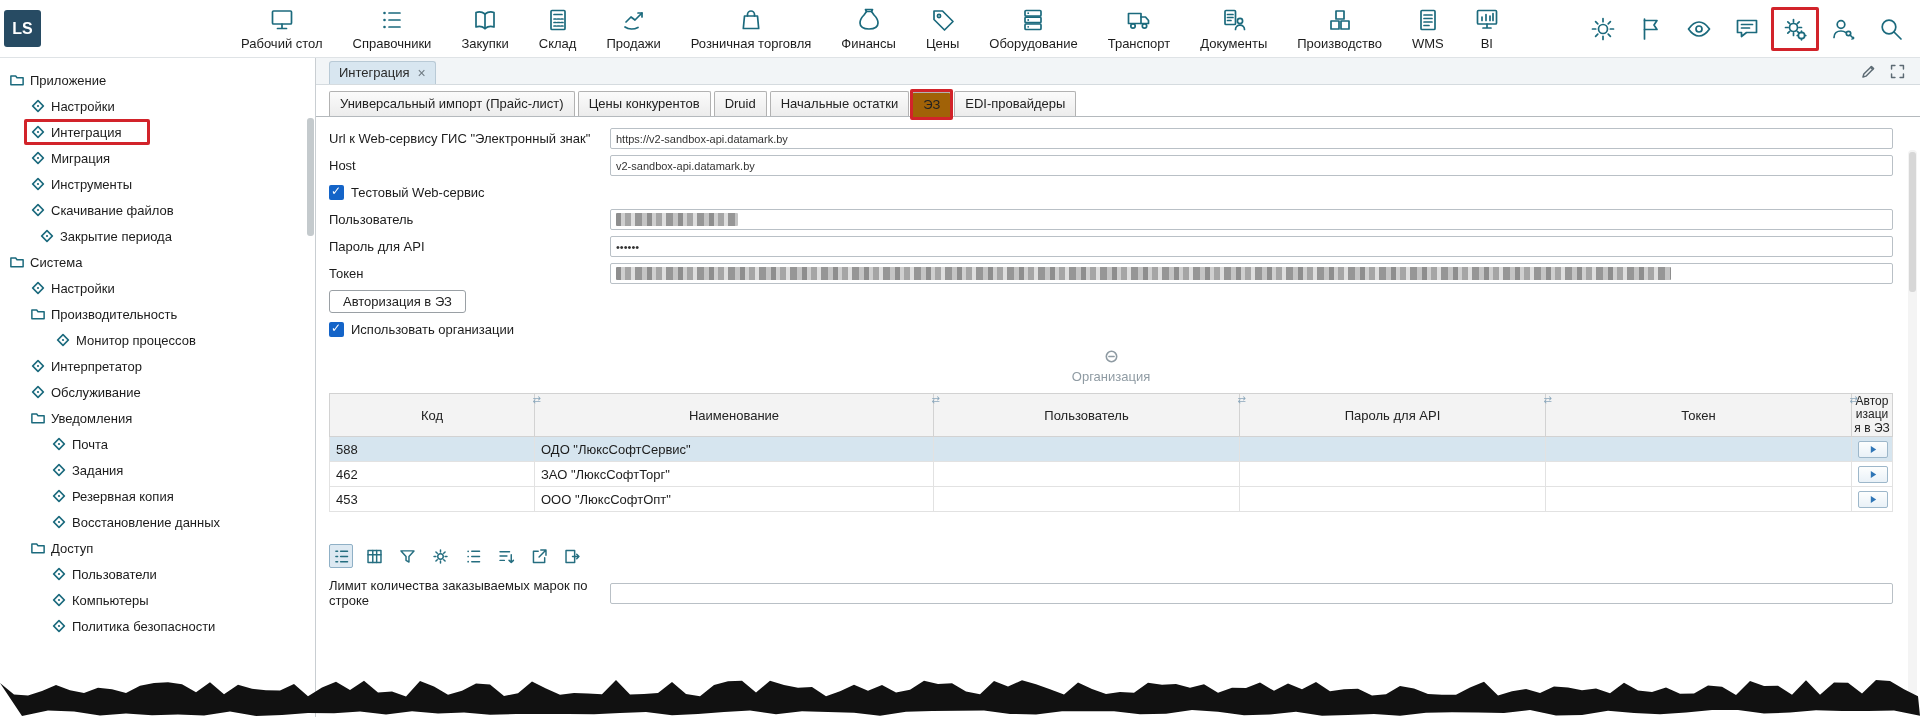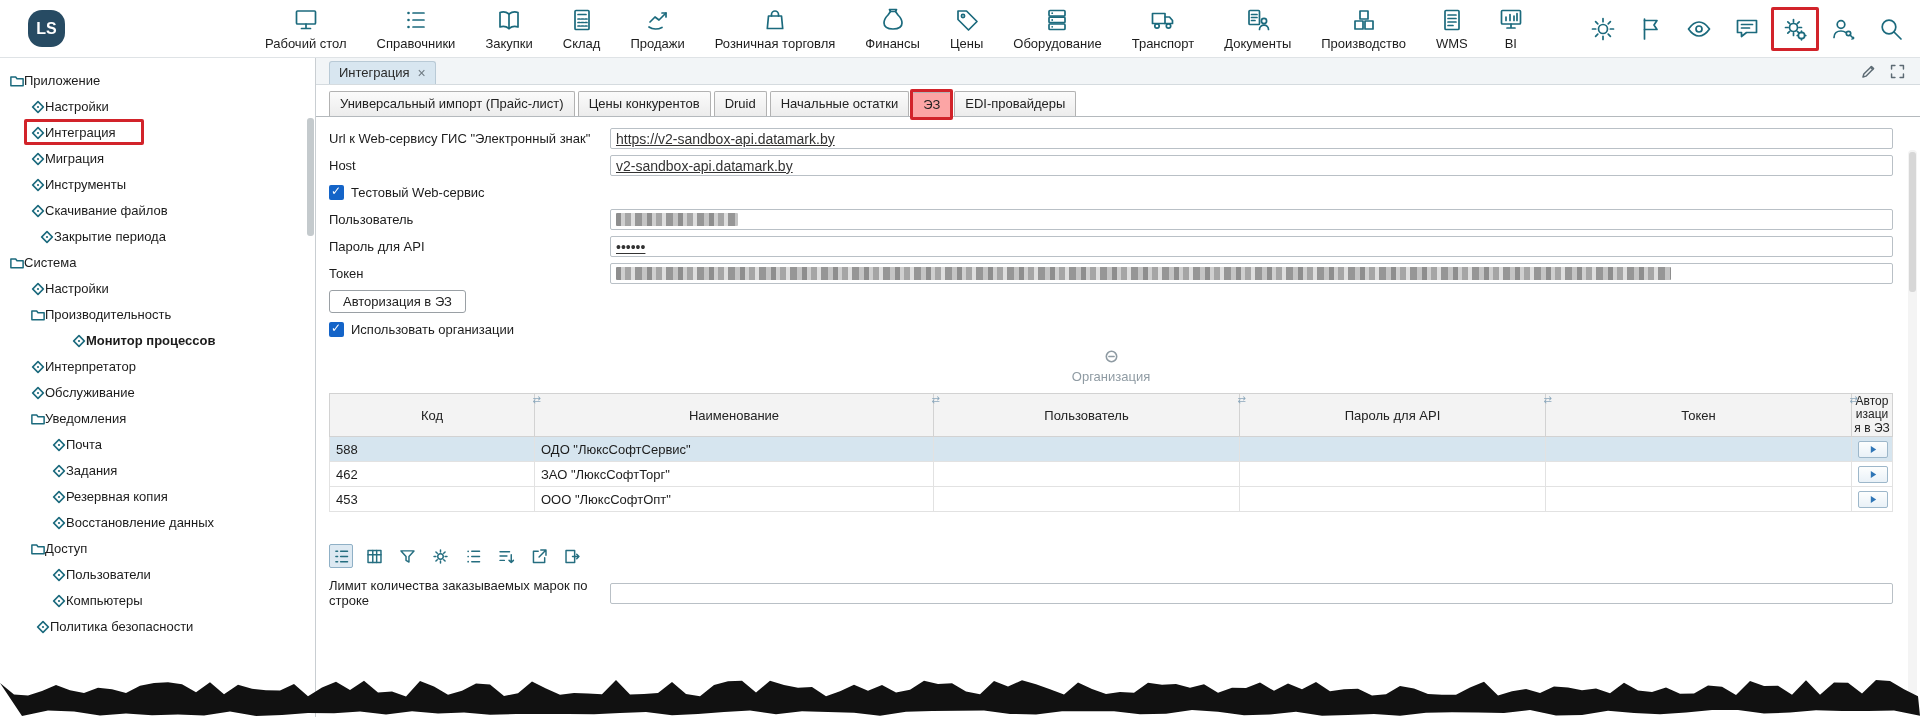--- a/index.html
+++ b/index.html
@@ -7,21 +7,21 @@
     --annot:#d2232a;
     --border:#b9c0c6;
   }
   *{box-sizing:border-box;margin:0;padding:0;}
   html,body{margin:0;padding:0;background:#fff;}
   .app{width:1920px;height:717px;position:relative;overflow:hidden;background:#fff;
        font-family:"Liberation Sans","DejaVu Sans",sans-serif;font-size:13px;color:#1c1c1c;}
 
   
   .topbar{height:58px;display:flex;align-items:center;border-bottom:1px solid #dfe3e6;background:#fff;}
-  .logo{width:37px;height:37px;margin-left:28px;background:#274b63;color:#fff;border-radius:14px;
+  .logo{width:37px;height:37px;margin-left:4px;background:#274b63;color:#fff;border-radius:3px;
         display:flex;align-items:center;justify-content:center;font-weight:bold;font-size:16px;flex:0 0 auto;}
   .tb-items{display:flex;gap:30px;margin-left:200px;align-items:flex-start;}
   .tb-item{display:flex;flex-direction:column;align-items:center;gap:3px;cursor:pointer;}
   .tb-item .icon{width:26px;height:26px;color:var(--teal);}
   .tb-label{font-size:13px;color:#1d1d1d;white-space:nowrap;}
   .tb-right{display:flex;gap:22px;margin-left:auto;margin-right:16px;align-items:center;}
   .rt-item{width:26px;height:26px;color:var(--teal);cursor:pointer;position:relative;}
   .rt-item .icon{width:26px;height:26px;color:var(--teal);}
 
   .icon{display:inline-flex;}
@@ -31,47 +31,47 @@
   .annotated{position:relative;}
   .annot-box{position:absolute;border:3px solid var(--annot);border-radius:2px;pointer-events:none;z-index:30;}
   .rt-item.annotated .annot-box{left:-11px;right:-11px;top:-9px;bottom:-9px;}
   .subtab.annotated .annot-box{left:-3px;right:-3px;top:-4px;bottom:-3px;}
   .tree-wrap.annotated .annot-box{top:-6px;bottom:-5px;left:-7px;right:-28px;}
 
   
   .body{display:flex;height:659px;}
   .sidebar{width:316px;border-right:1px solid #c9ced2;position:relative;padding-top:9px;background:#fff;flex:0 0 auto;}
   .tree-row{height:26px;display:flex;align-items:center;cursor:pointer;}
-  .tree-wrap{display:inline-flex;align-items:flex-end;}
+  .tree-wrap{display:inline-flex;align-items:center;gap:6px;}
   .tree-row .icon{width:14px;height:14px;color:var(--teal);flex:0 0 auto;}
   .tree-label{font-size:13px;color:#1b1b1b;white-space:nowrap;}
   .sb-thumb{position:absolute;right:1px;top:60px;width:7px;height:118px;background:#c4cacd;border-radius:3px;}
 
   .content{flex:1;display:flex;flex-direction:column;position:relative;background:#fff;}
 
   
   .doctab-bar{height:27px;background:#f2f5f7;border-bottom:1px solid #d5dbdf;display:flex;align-items:flex-end;padding-left:13px;}
   .doctab{background:#d8e6f0;border:1px solid #b9cad6;border-bottom:none;border-radius:3px 3px 0 0;
           padding:3px 9px 4px;display:flex;align-items:center;gap:8px;font-size:13px;color:#2a2a2a;cursor:pointer;}
   .doctab .close{color:#6f7a82;font-size:14px;line-height:1;cursor:pointer;}
   .doc-actions{margin-left:auto;margin-right:14px;display:flex;gap:12px;align-self:center;}
   .doc-actions .icon{width:17px;height:17px;color:#5c6a73;cursor:pointer;}
 
   
   .subtab-bar{padding:6px 0 0 13px;border-bottom:1px solid #b4b9bd;background:#fff;display:flex;gap:3px;align-items:center;}
   .subtab{border:1px solid #b2b2b2;border-bottom:none;background:linear-gradient(#fbfbfb,#ececec);
           padding:4px 10px 5px;font-size:13px;color:#222;border-radius:2px 2px 0 0;cursor:pointer;white-space:nowrap;}
-  .subtab.active{background:#fca5a5;margin-bottom:-1px;z-index:2;}
+  .subtab.active{background:#a16207;margin-bottom:-1px;z-index:2;}
 
   
   .form{flex:1;padding:11px 27px 0 13px;position:relative;}
   .form-row{display:flex;align-items:center;margin-bottom:6px;min-height:21px;}
   .f-label{flex:0 0 281px;font-size:13px;color:#1c1c1c;padding-right:8px;}
   .f-input{flex:1;height:21px;border:1px solid var(--border);border-radius:2px;background:#fff;
-           font-family:"Liberation Sans","DejaVu Sans",sans-serif;font-size:14px;color:#333;padding:0 5px;text-decoration:underline;}
+           font-family:"Liberation Sans","DejaVu Sans",sans-serif;font-size:11px;color:#333;padding:0 5px;}
   div.f-input{position:relative;overflow:hidden;}
   .censor{height:13px;margin-top:3px;border-radius:1px;
           background:repeating-linear-gradient(90deg,#8e8e8e 0 5px,#cfcfcf 5px 9px,#a5a5a5 9px 15px,#dedede 15px 19px,#969696 19px 26px,#c4c4c4 26px 31px);
           filter:blur(.6px);}
   .censor-user{width:122px;}
   .censor-token{width:83%;}
   .check-row{gap:7px;}
   .checkbox{width:15px;height:15px;background:#1464c8;border-radius:2px;position:relative;cursor:pointer;flex:0 0 auto;}
   .checkbox::after{content:"✓";color:#fff;position:absolute;left:2px;top:-1px;font-size:12px;font-weight:bold;}
   .cb-label{font-size:13px;}
@@ -413,21 +413,21 @@
         <div class="tree-row" style="padding-left: 31px;">
           <span class="tree-wrap">
             <span class="icon">
               <svg viewBox="0 0 16 14">
                 <path d="M1 2.5h5.5L8 4.5h7v8H1z"></path>
               </svg>
             </span>
             <span class="tree-label">Производительность</span>
           </span>
         </div>
-        <div class="tree-row" style="padding-left: 72px; font-weight: bold;">
+        <div class="tree-row" style="padding-left: 56px;">
           <span class="tree-wrap">
             <span class="icon">
               <svg viewBox="0 0 14 14">
                 <rect x="3.2" y="3.2" width="7.6" height="7.6" transform="rotate(45 7 7)"></rect>
                 <circle cx="7" cy="7" r="1.1" fill="currentColor" stroke="none"></circle>
               </svg>
             </span>
             <span class="tree-label">Монитор процессов</span>
           </span>
         </div>
@@ -532,21 +532,21 @@
           <span class="tree-wrap">
             <span class="icon">
               <svg viewBox="0 0 14 14">
                 <rect x="3.2" y="3.2" width="7.6" height="7.6" transform="rotate(45 7 7)"></rect>
                 <circle cx="7" cy="7" r="1.1" fill="currentColor" stroke="none"></circle>
               </svg>
             </span>
             <span class="tree-label">Компьютеры</span>
           </span>
         </div>
-        <div class="tree-row" style="padding-left: 36px;">
+        <div class="tree-row" style="padding-left: 52px;">
           <span class="tree-wrap">
             <span class="icon">
               <svg viewBox="0 0 14 14">
                 <rect x="3.2" y="3.2" width="7.6" height="7.6" transform="rotate(45 7 7)"></rect>
                 <circle cx="7" cy="7" r="1.1" fill="currentColor" stroke="none"></circle>
               </svg>
             </span>
             <span class="tree-label">Политика безопасности</span>
           </span>
         </div>

